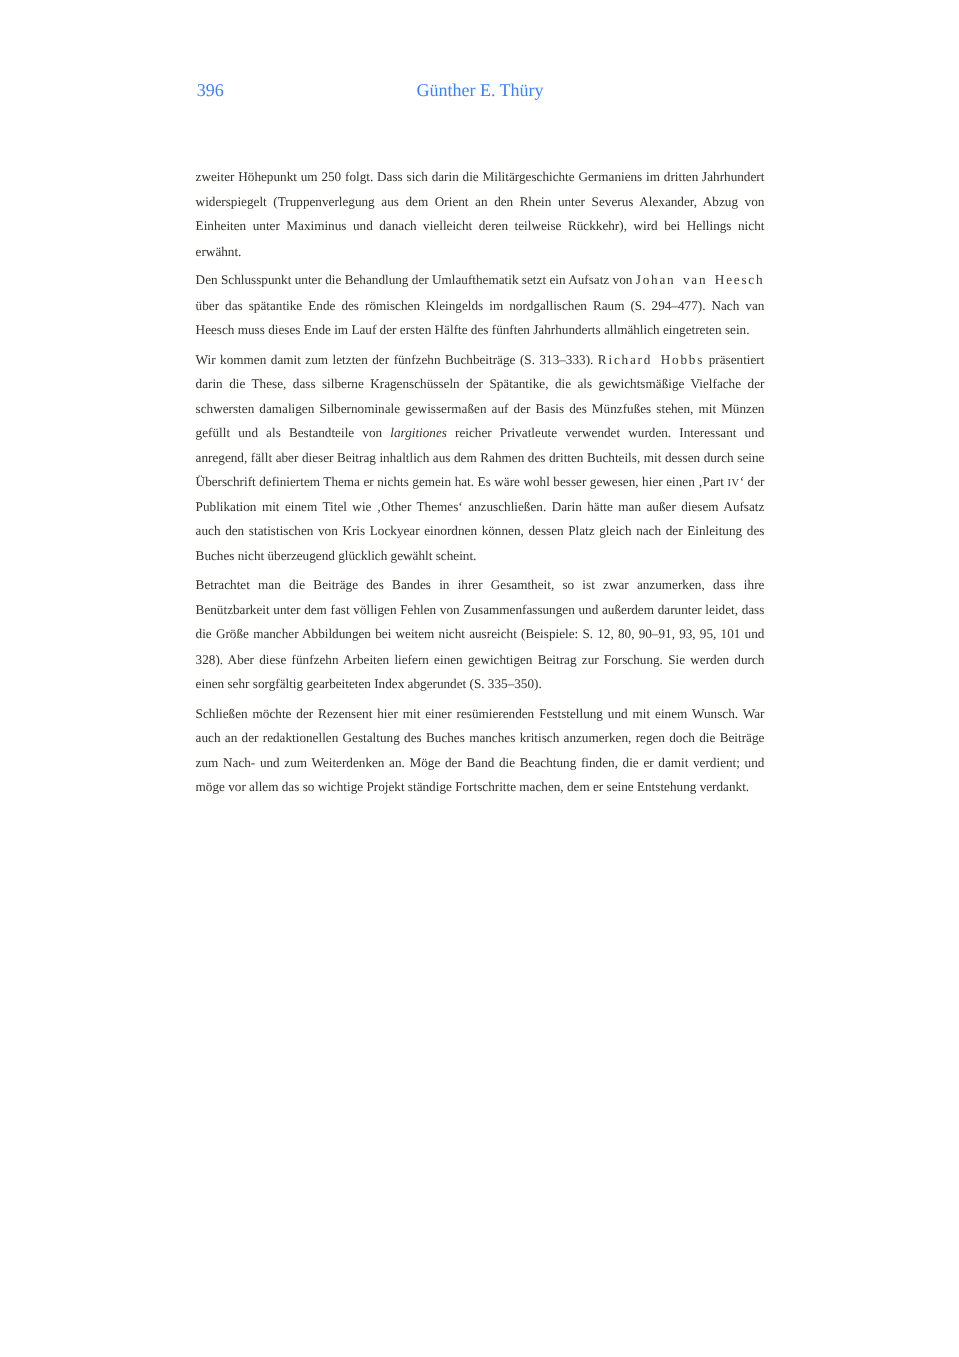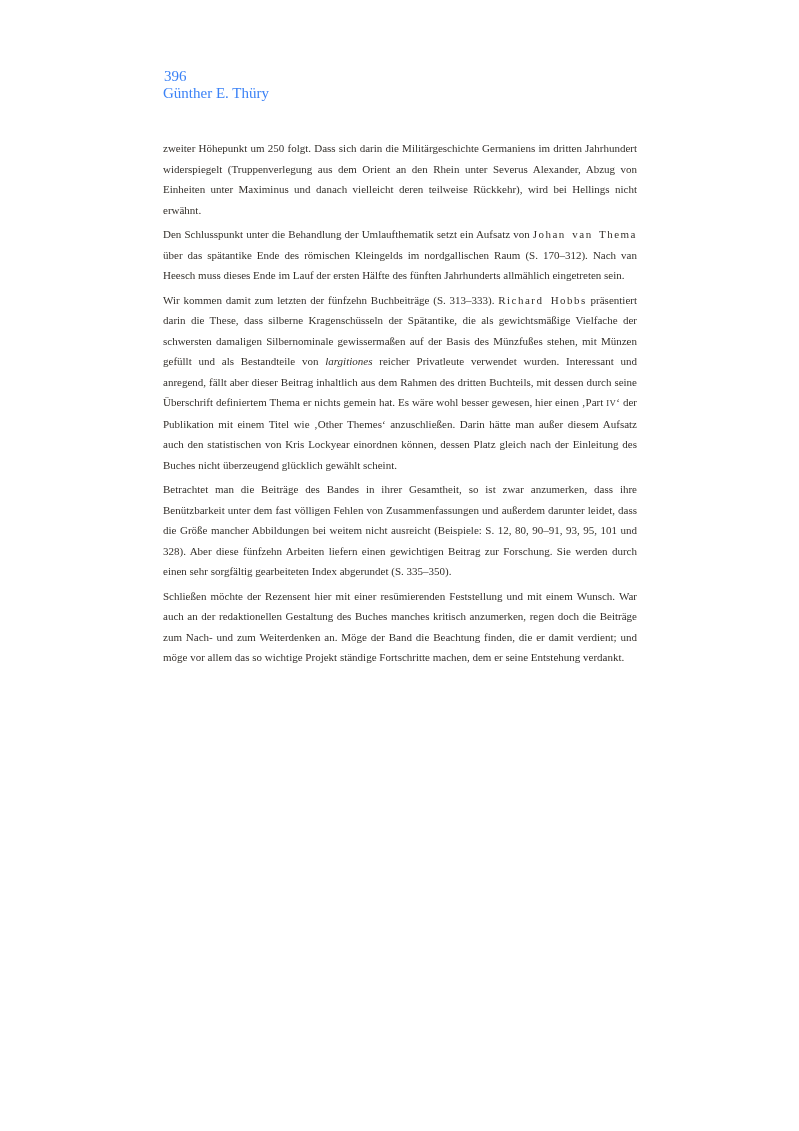--- a/index.html
+++ b/index.html
@@ -26,22 +26,21 @@
     line-height: 20px;
     color: #3b82f6;
   }
   .page-number {
     position: absolute;
     left: 1px;
     top: 0;
   }
   .running-title {
     display: block;
-    text-align: left;
-    margin-top: 17px;
+    text-align: center;
   }
   .page-body {
     position: absolute;
     top: 138px;
     left: 163px;
     width: 474px;
     font-size: 11px;
     line-height: 20.5px;
     text-align: justify;
     hyphens: auto;
@@ -71,21 +70,21 @@
 
   <header class="page-header">
     <span class="page-number">396</span>
     <span class="running-title">Günther E. Thüry</span>
   </header>
 
   <main class="page-body">
 
     <p><span>zweiter Höhepunkt um 250 folgt. Dass sich darin die Militärgeschichte Germaniens im dritten Jahrhundert widerspiegelt (Truppenverlegung aus dem Orient an den Rhein unter Severus Alexander, Abzug von Einheiten unter Maximinus und danach vielleicht deren teilweise Rückkehr), wird bei Hellings nicht erwähnt.</span></p>
 
-    <p><span>Den Schlusspunkt unter die Behandlung der Umlaufthematik setzt ein Aufsatz von </span><span class="seg-spaced">Johan van Thema</span><span> über das spätantike Ende des römischen Kleingelds im nordgallischen Raum (S. 170–312). Nach van Heesch muss dieses Ende im Lauf der ersten Hälfte des fünften Jahrhunderts allmählich eingetreten sein.</span></p>
+    <p><span>Den Schlusspunkt unter die Behandlung der Umlaufthematik setzt ein Aufsatz von </span><span class="seg-spaced">Johan van Heesch</span><span> über das spätantike Ende des römischen Kleingelds im nordgallischen Raum (S. 294–477). Nach van Heesch muss dieses Ende im Lauf der ersten Hälfte des fünften Jahrhunderts allmählich eingetreten sein.</span></p>
 
     <p><span>Wir kommen damit zum letzten der fünfzehn Buchbeiträge (S. 313–333). </span><span class="seg-spaced">Richard Hobbs</span><span> präsentiert darin die These, dass silberne Kragenschüsseln der Spätantike, die als gewichtsmäßige Vielfache der schwersten damaligen Silbernominale gewissermaßen auf der Basis des Münzfußes stehen, mit Münzen gefüllt und als Bestandteile von </span><span class="seg-italic">largitiones</span><span> reicher Privatleute verwendet wurden. Interessant und anregend, fällt aber dieser Beitrag inhaltlich aus dem Rahmen des dritten Buchteils, mit dessen durch seine Überschrift definiertem Thema er nichts gemein hat. Es wäre wohl besser gewesen, hier einen ‚Part </span><span class="seg-smallcaps">IV</span><span>‘ der Publikation mit einem Titel wie ‚Other Themes‘ anzuschließen. Darin hätte man außer diesem Aufsatz auch den statistischen von Kris Lockyear einordnen können, dessen Platz gleich nach der Einleitung des Buches nicht überzeugend glücklich gewählt scheint.</span></p>
 
     <p><span>Betrachtet man die Beiträge des Bandes in ihrer Gesamtheit, so ist zwar anzumerken, dass ihre Benützbarkeit unter dem fast völligen Fehlen von Zusammenfassungen und außerdem darunter leidet, dass die Größe mancher Abbildungen bei weitem nicht ausreicht (Beispiele: S. 12, 80, 90–91, 93, 95, 101 und 328). Aber diese fünfzehn Arbeiten liefern einen gewichtigen Beitrag zur Forschung. Sie werden durch einen sehr sorgfältig gearbeiteten Index abgerundet (S. 335–350).</span></p>
 
     <p><span>Schließen möchte der Rezensent hier mit einer resümierenden Feststellung und mit einem Wunsch. War auch an der redaktionellen Gestaltung des Buches manches kritisch anzumerken, regen doch die Beiträge zum Nach- und zum Weiterdenken an. Möge der Band die Beachtung finden, die er damit verdient; und möge vor allem das so wichtige Projekt ständige Fortschritte machen, dem er seine Entstehung verdankt.</span></p>
 
   </main>
 
 </div>

